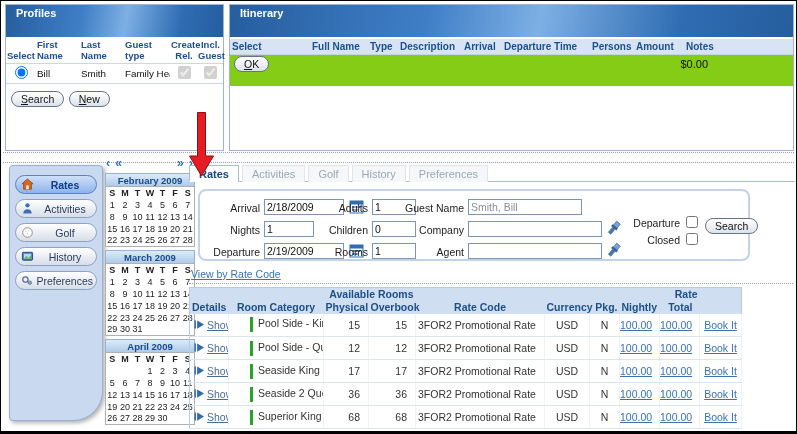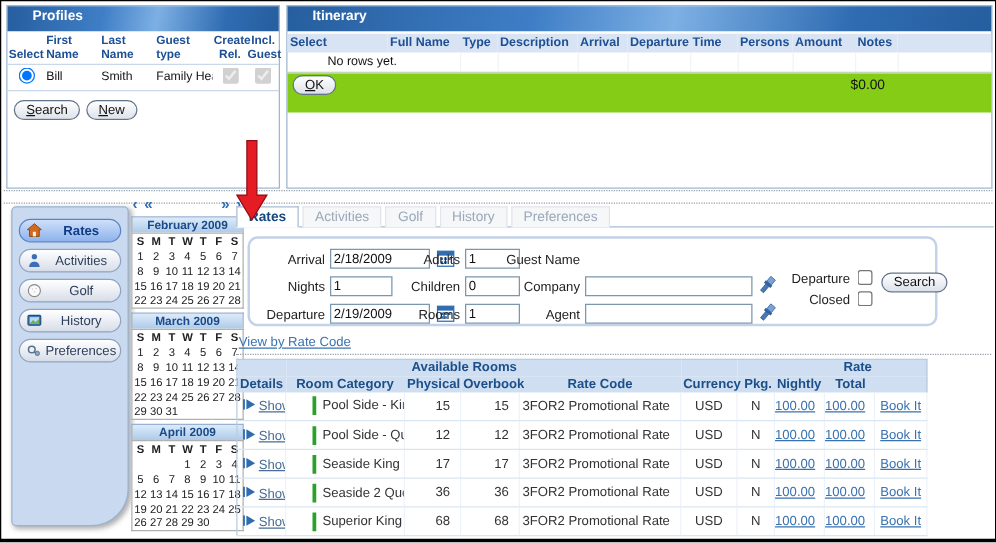--- a/index.html
+++ b/index.html
@@ -4,21 +4,21 @@
 <style>
   *{box-sizing:border-box;margin:0;padding:0}
   html,body{background:#fff}
   body{font-family:"Liberation Sans",sans-serif}
   .window{position:relative;width:797px;height:434px;background:#fff;border:1px solid #000;border-bottom:3px solid #000;overflow:hidden}
 
   
   .panel{position:absolute;background:#fff;border:1px solid #9fb6d0}
   #profiles{left:4px;top:3px;width:219px;height:147px}
   #itinerary{left:228px;top:3px;width:565px;height:147px}
-  .panel-hd{height:20px;background:linear-gradient(100deg,#265e9e 0%,#3f7ec6 35%,#7db0e4 55%,#2f6cb2 80%,#265e9e 100%);color:#fff;font-size:11px;font-weight:bold;line-height:16px;padding-left:20px}
+  .panel-hd{height:32px;background:linear-gradient(100deg,#265e9e 0%,#3f7ec6 35%,#7db0e4 55%,#2f6cb2 80%,#265e9e 100%);color:#fff;font-size:11px;font-weight:bold;line-height:16px;padding-left:10px}
 
   .pf-table{width:217px;border-collapse:collapse;margin-top:2px;table-layout:fixed}
   .pf-table th{color:#1c4f93;font-weight:bold;font-size:9.5px;text-align:left;vertical-align:bottom;padding:1px 0 1px 1px;line-height:1.15}
   .pf-table th.ctr{text-align:center}
   .pf-table td{border-top:1px solid #c9d7e8;border-bottom:1px solid #c9d7e8;padding:2px 0 2px 1px;font-size:9.8px;color:#111;white-space:nowrap;overflow:hidden}
   .pf-table td.ctr{text-align:center}
   .pf-btns{margin:5px 0 0 5px}
   .pill{display:inline-block;border:1px solid #64748c;border-radius:9px;background:linear-gradient(#ffffff,#dde2ea);font-size:10.5px;padding:1px 9px;color:#111;cursor:pointer;font-family:inherit}
   .u1::first-letter{text-decoration:underline}
 
@@ -149,32 +149,20 @@
         <th>Type</th>
         <th>Description</th>
         <th>Arrival</th>
         <th>Departure</th>
         <th>Time</th>
         <th>Persons</th>
         <th>Amount</th>
         <th>Notes</th>
         <th></th>
       </tr>
-      <tr>
-        <td colspan="2" style="padding-left:32px">No rows yet.</td>
-        <td></td>
-            <td></td>
-            <td></td>
-            <td></td>
-            <td></td>
-            <td></td>
-            <td></td>
-            <td></td>
-            <td></td>
-      </tr>
     </tbody>
       </table>
     <div class="it-foot">
       <button class="pill u1">OK</button>
       <span class="it-total">$0.00</span>
     </div>
   </div>
 
   <div class="dots" style="top:151px"></div>
   <div class="dots" style="top:161px"></div>
@@ -437,20 +425,21 @@
       </svg>
 
     <span class="fl" style="left:116px;top:11px;width:52px">Adults</span>
     <input class="fi" style="left: 172px; top: 8px; width: 44px;" value="1">
     <span class="fl" style="left:116px;top:33px;width:52px">Children</span>
     <input class="fi" style="left: 172px; top: 30px; width: 44px;" value="0">
     <span class="fl" style="left:116px;top:55px;width:52px">Rooms</span>
     <input class="fi" style="left: 172px; top: 52px; width: 44px;" value="1">
 
     <span class="fl" style="left:196px;top:11px;width:68px">Guest Name</span>
+    <input class="fi ro" style="left: 268px; top: 8px; width: 114px;" readonly="" value="Smith, Bill">
     <span class="fl" style="left:196px;top:33px;width:68px">Company</span>
     <input class="fi" style="left: 268px; top: 30px; width: 134px;" value="">
     <svg class="ficon" style="left:406px;top:29px" width="16" height="16" viewBox="0 0 16 16">
         <g transform="rotate(40 8 8)">
           <rect x="5.6" y="1" width="4.8" height="5" fill="#7aa2d6" stroke="#35629b" stroke-width="0.6"></rect>
           <rect x="4.6" y="6" width="6.8" height="2.4" fill="#35629b"></rect>
           <rect x="6.4" y="8.4" width="3.2" height="6.4" fill="#4a7ab5" stroke="#2a4f80" stroke-width="0.5"></rect>
         </g>
       </svg>
     <span class="fl" style="left:196px;top:55px;width:68px">Agent</span>

